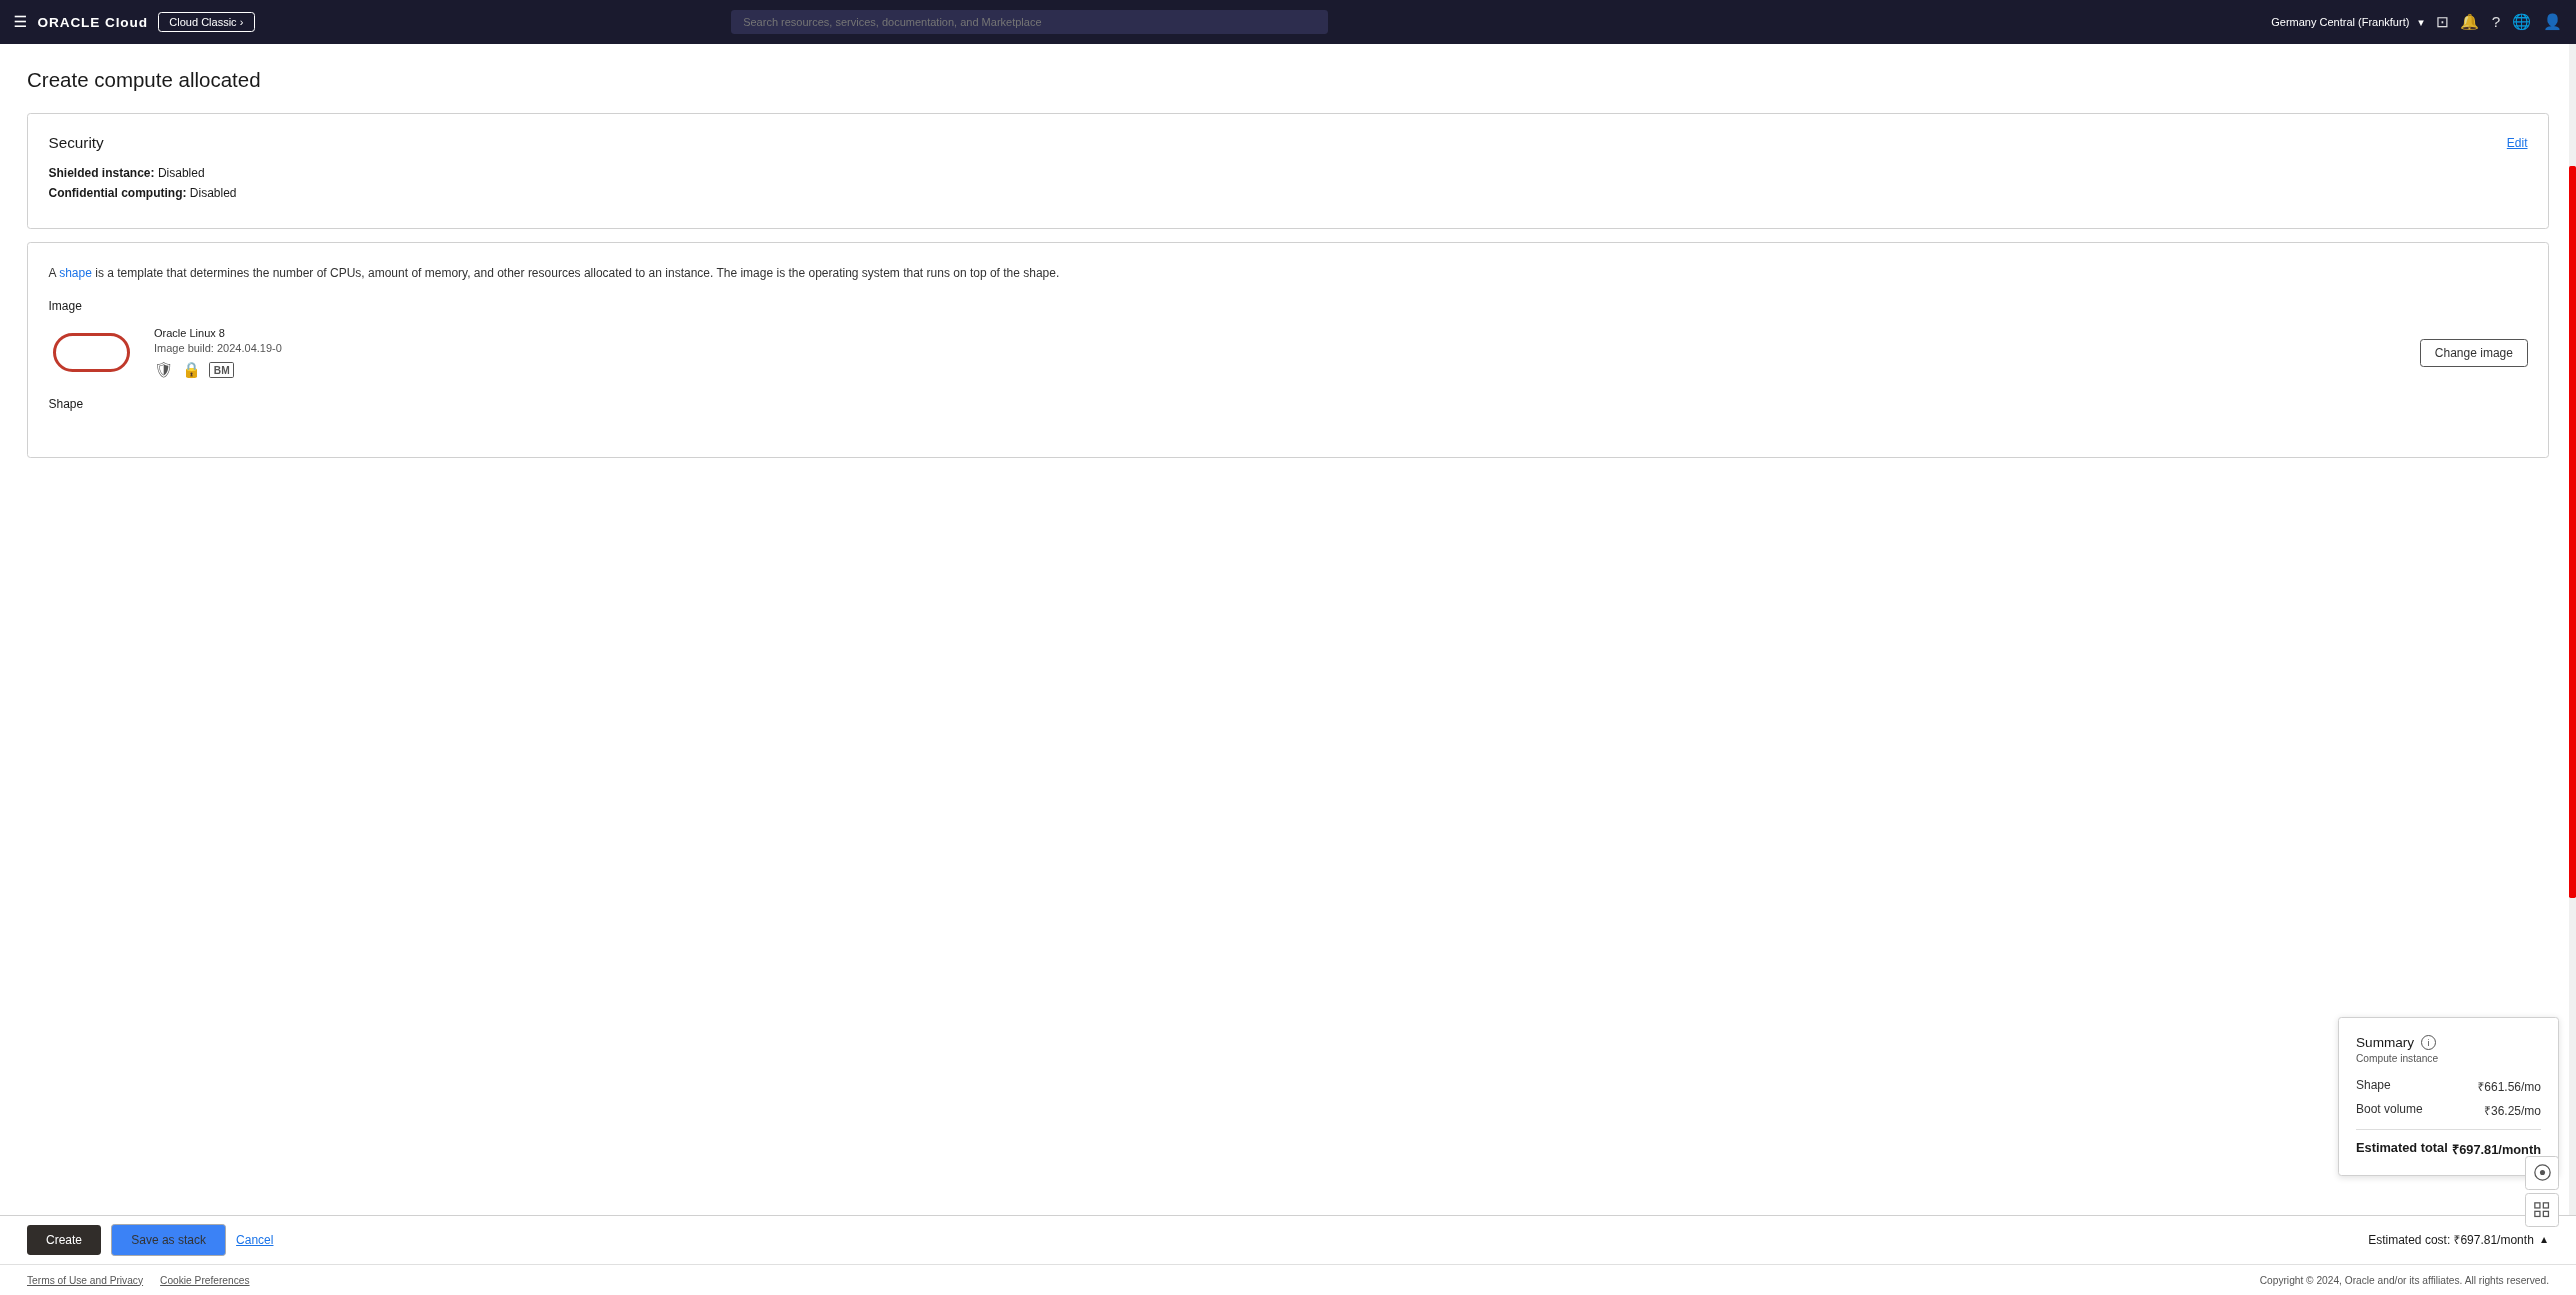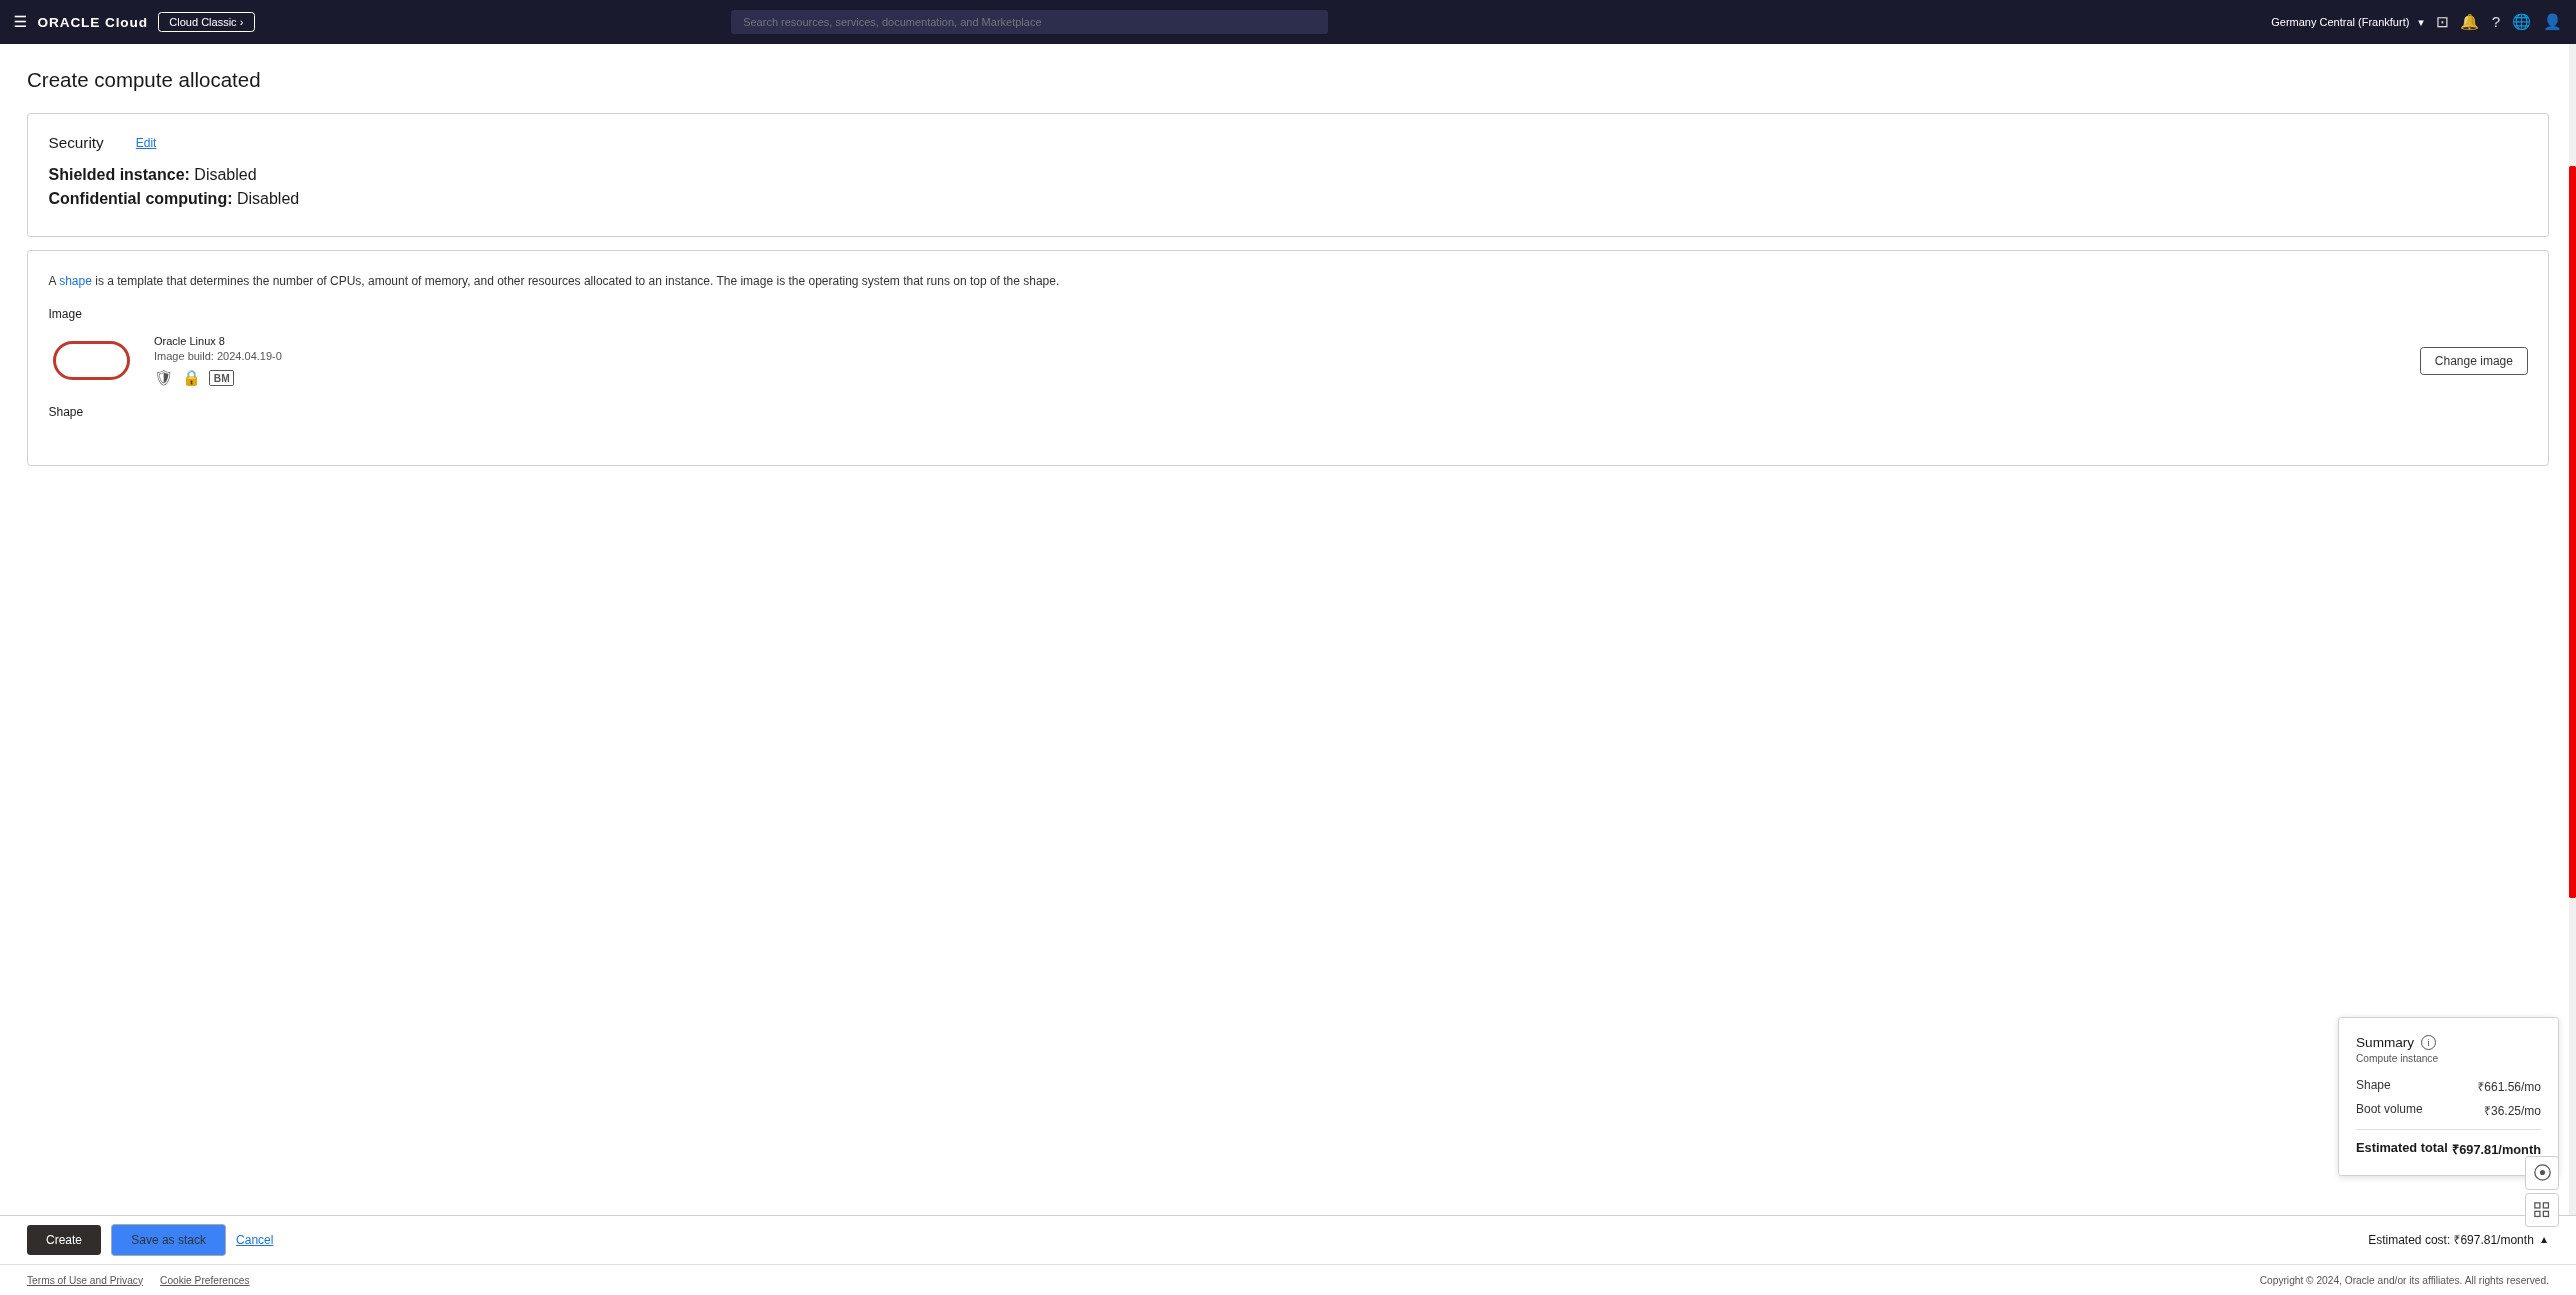--- a/index.html
+++ b/index.html
@@ -97,39 +97,40 @@
     .card {
       border: 0.9px solid #d0d0d0;
       border-radius: 3.4px;
       background: #fff;
       padding: 20.5px;
       margin-bottom: 13.6px;
       position: relative;
     }
     .card-header {
       display: flex;
+      justify-content: space-between;
       align-items: center;
       margin-bottom: 13.6px;
       gap: 32px;
     }
     .card-title {
       font-size: 15.3px;
       font-weight: 500;
     }
     .card-action {
       color: #1a73e8;
       text-decoration: underline;
       cursor: pointer;
       font-size: 12px;
       background: none;
       border: none;
     }
 
     
-    .security-detail { margin-bottom: 6.8px; font-size: 16px; }
+    .security-detail { margin-bottom: 6.8px; font-size: 12px; }
     .security-detail strong { font-weight: 600; }
 
     
     .section-description { font-size: 12px; color: #333; margin-bottom: 17px; line-height: 1.5; }
     .section-description a { color: #1a73e8; text-decoration: none; }
     .section-label { font-size: 12px; font-weight: 500; margin-bottom: 10.2px; }
 
     .image-row {
       display: flex;
       align-items: center;

